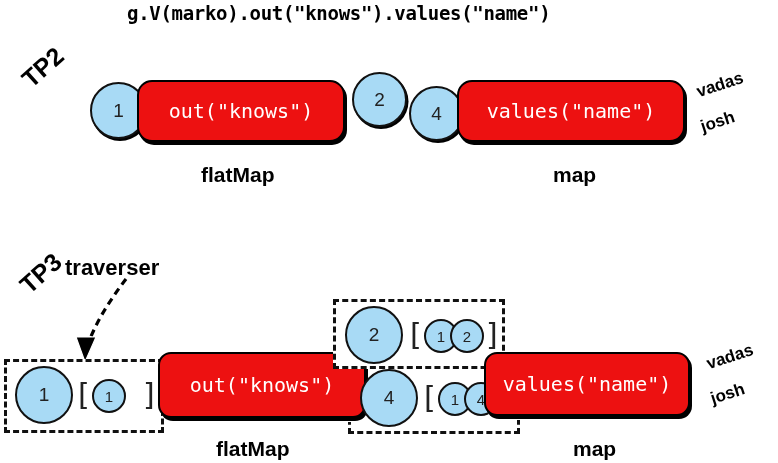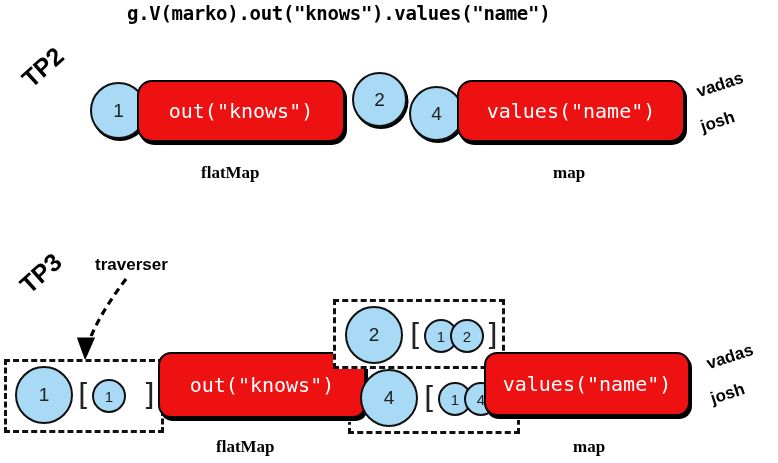--- a/index.html
+++ b/index.html
@@ -34,21 +34,21 @@
   
   .rowlabel{
     font-family:"Liberation Sans",sans-serif;
     font-size:25px; font-weight:bold;
     transform:rotate(-42deg); transform-origin:left top;
   }
   .tp2{ left:16px; top:72px; }
   .tp3{ left:14px; top:278px; }
 
   
-  .steplabel{ font-size:17px; font-weight:bold;font-family:Liberation Serif, serif; }
+  .steplabel{ font-size:21px; font-weight:bold; }
 
   
   .result{
     font-size:17px; font-weight:bold;
     transform:rotate(-18deg); transform-origin:left top;
   }
 
   
   .step{
     position:absolute;
@@ -125,21 +125,21 @@
   </div>
 
   <div class="outlined result" style="left:694px;top:83px;">vadas</div>
   <div class="outlined result" style="left:698px;top:118px;">josh</div>
 
   <div class="outlined steplabel" style="left:201px;top:163px;">flatMap</div>
   <div class="outlined steplabel" style="left:553px;top:163px;">map</div>
 
   <div class="outlined rowlabel tp3">TP3</div>
 
-  <div class="outlined" style="left:95px;top:255px;font-size:17px;">traverser</div>
+  <div class="outlined" style="left:65px;top:255px;font-size:22px;">traverser</div>
 
   <svg class="overlay" viewBox="0 0 778 463">
     <path d="M126 279 C 110 300, 96 322, 88 344" stroke="#000" stroke-width="3.2" fill="none" stroke-dasharray="7,5"></path>
     <polygon points="85,362 76,337 96,337" fill="#000" stroke="#fff" stroke-width="1.2"></polygon>
   </svg>
 
   <div class="dashbox" style="left:4px;top:359px;width:160px;height:74px;z-index:2;"></div>
   <div class="circ" style="left:15px;top:366px;width:58px;height:58px;font-size:19px;z-index:3;">
     <span>1</span>
   </div>

